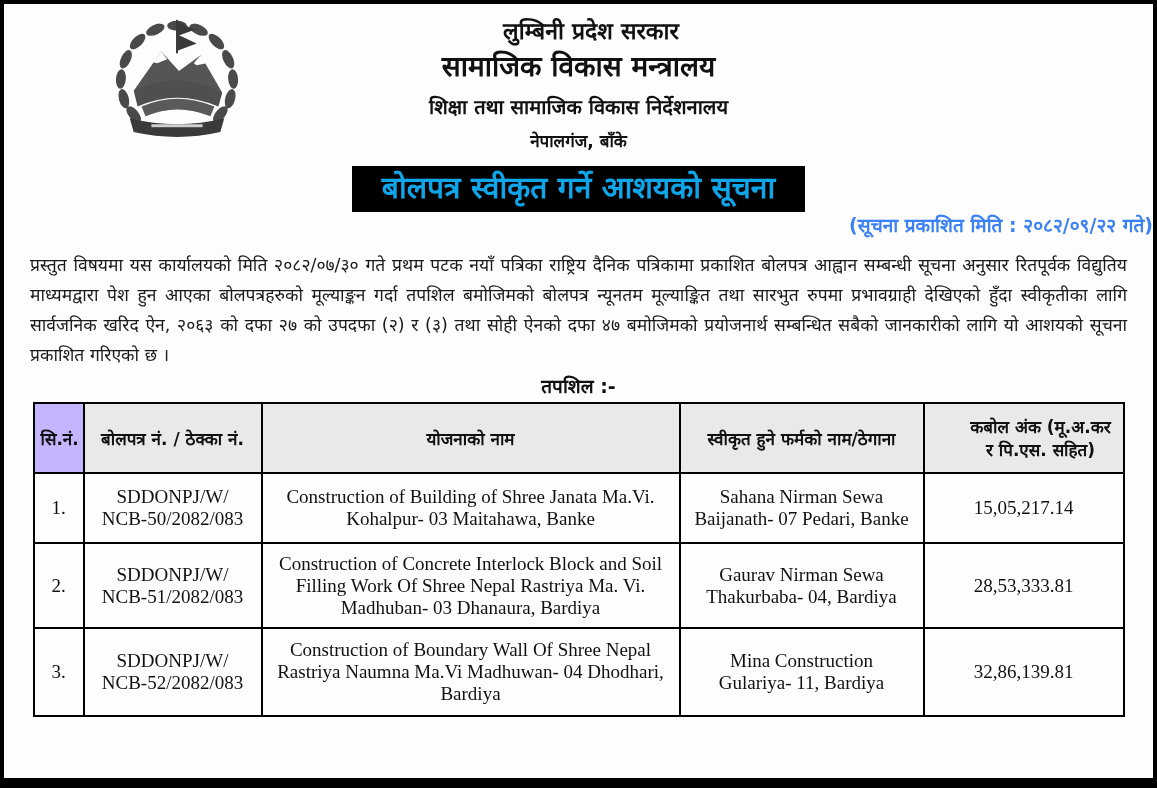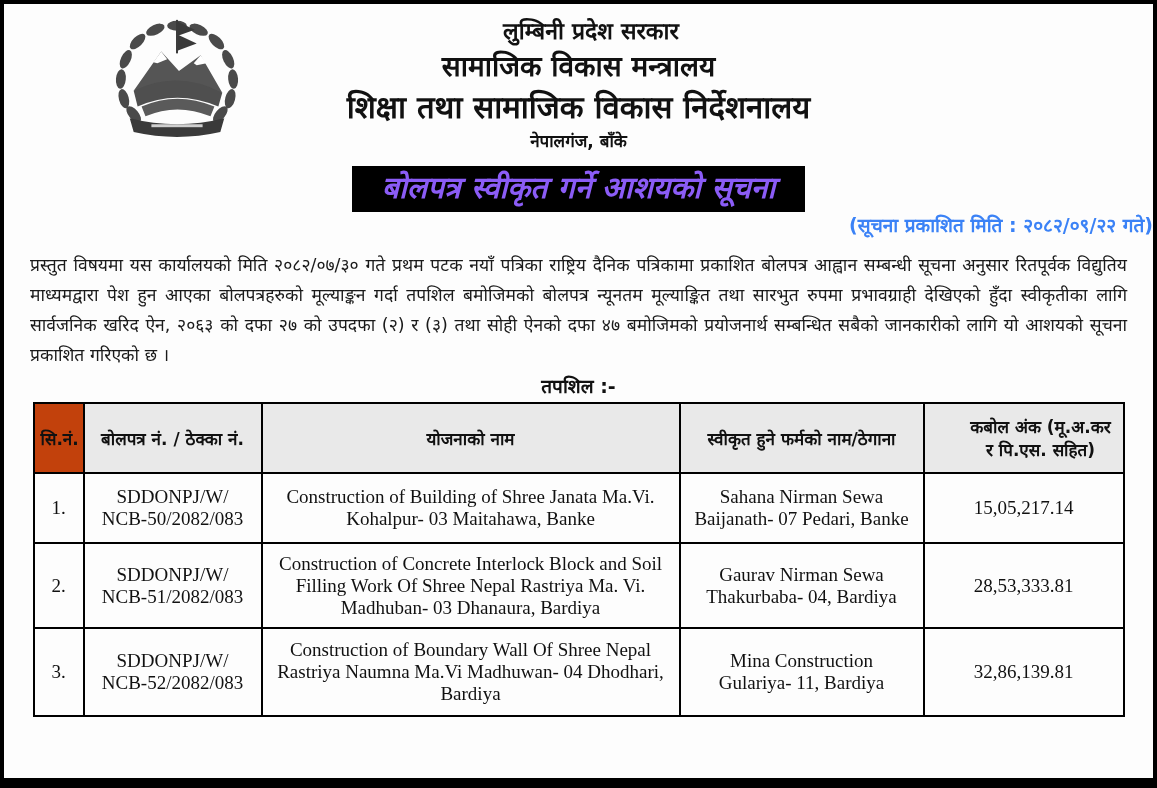--- a/index.html
+++ b/index.html
@@ -20,21 +20,21 @@
   
   .header-block { position: relative; text-align: center; padding-top: 10px; }
   .emblem {
     position: absolute;
     left: 103px; top: 8px;
     width: 140px; height: 128px;
   }
   .org-line { font-weight: bold; color: #111; }
   .org-line-1 { font-size: 23px; line-height: 34px; padding-left: 25px; }
   .org-line-2 { font-size: 28px; line-height: 38px; }
-  .org-line-3 { font-size: 31px; line-height: 42px; }
+  .org-line-3 { font-size: 20px; line-height: 42px; }
   .org-line-4 { font-size: 33px; line-height: 46px; }
   .org-line-5 { font-size: 17px; line-height: 26px; }
 
   
   .banner {
     display: block;
     width: fit-content;
     margin: 12px auto 0 auto;
     padding: 5px 30px 7px 30px;
     font-size: 30px;
@@ -144,39 +144,39 @@
         <rect x="44" y="114" width="52" height="3" fill="#cfcfcf"></rect>
       </g>
     </svg>
 
     <div class="org-line org-line-1">लुम्बिनी प्रदेश सरकार</div>
     <div class="org-line org-line-2">सामाजिक विकास मन्त्रालय</div>
     <div class="org-line org-line-3">शिक्षा तथा सामाजिक विकास निर्देशनालय</div>
     <div class="org-line org-line-5">नेपालगंज, बाँके</div>
   </div>
 
-  <div class="banner" style="background: rgb(0, 0, 0); color: #8b5cf6; font-style: italic;">बोलपत्र स्वीकृत गर्ने आशयको सूचना</div>
+  <div class="banner" style="background: rgb(0, 0, 0); color: #0ea5e9;">बोलपत्र स्वीकृत गर्ने आशयको सूचना</div>
 
   <div class="date-line">(सूचना प्रकाशित मिति : २०८२/०९/२२ गते)</div>
 
   <p class="body-paragraph">प्रस्तुत विषयमा यस कार्यालयको मिति २०८२/०७/३० गते प्रथम पटक नयाँ पत्रिका राष्ट्रिय दैनिक पत्रिकामा प्रकाशित बोलपत्र आह्वान सम्बन्धी सूचना अनुसार रितपूर्वक विद्युतिय माध्यमद्वारा पेश हुन आएका बोलपत्रहरुको मूल्याङ्कन गर्दा तपशिल बमोजिमको बोलपत्र न्यूनतम मूल्याङ्कित तथा सारभुत रुपमा प्रभावग्राही देखिएको हुँदा स्वीकृतीका लागि सार्वजनिक खरिद ऐन, २०६३ को दफा २७ को उपदफा (२) र (३) तथा सोही ऐनको दफा ४७ बमोजिमको प्रयोजनार्थ सम्बन्धित सबैको जानकारीको लागि यो आशयको सूचना प्रकाशित गरिएको छ ।</p>
 
   <div class="details-label">तपशिल :-</div>
 
   <table class="bids">
     <colgroup>
       <col class="c0">
         <col class="c1">
         <col class="c2">
         <col class="c3">
         <col class="c4">
     </colgroup>
     <thead>
       <tr>
-          <th style="background: #c2410c;">सि.नं.</th>
+          <th style="background: #c4b5fd;">सि.नं.</th>
           <th style="background: rgb(233, 233, 233);">बोलपत्र नं. / ठेक्का नं.</th>
           <th style="background: rgb(233, 233, 233);">योजनाको नाम</th>
           <th style="background: rgb(233, 233, 233); border-radius: 7px;">स्वीकृत हुने फर्मको नाम/ठेगाना</th>
           <th style="background: rgb(233, 233, 233); padding-left: 40px;">कबोल अंक (मू.अ.कर र पि.एस. सहित)</th>
         </tr>
     </thead>
     <tbody>
         <tr class="row-0">
           <td>1.</td>
           <td>SDDONPJ/W/

